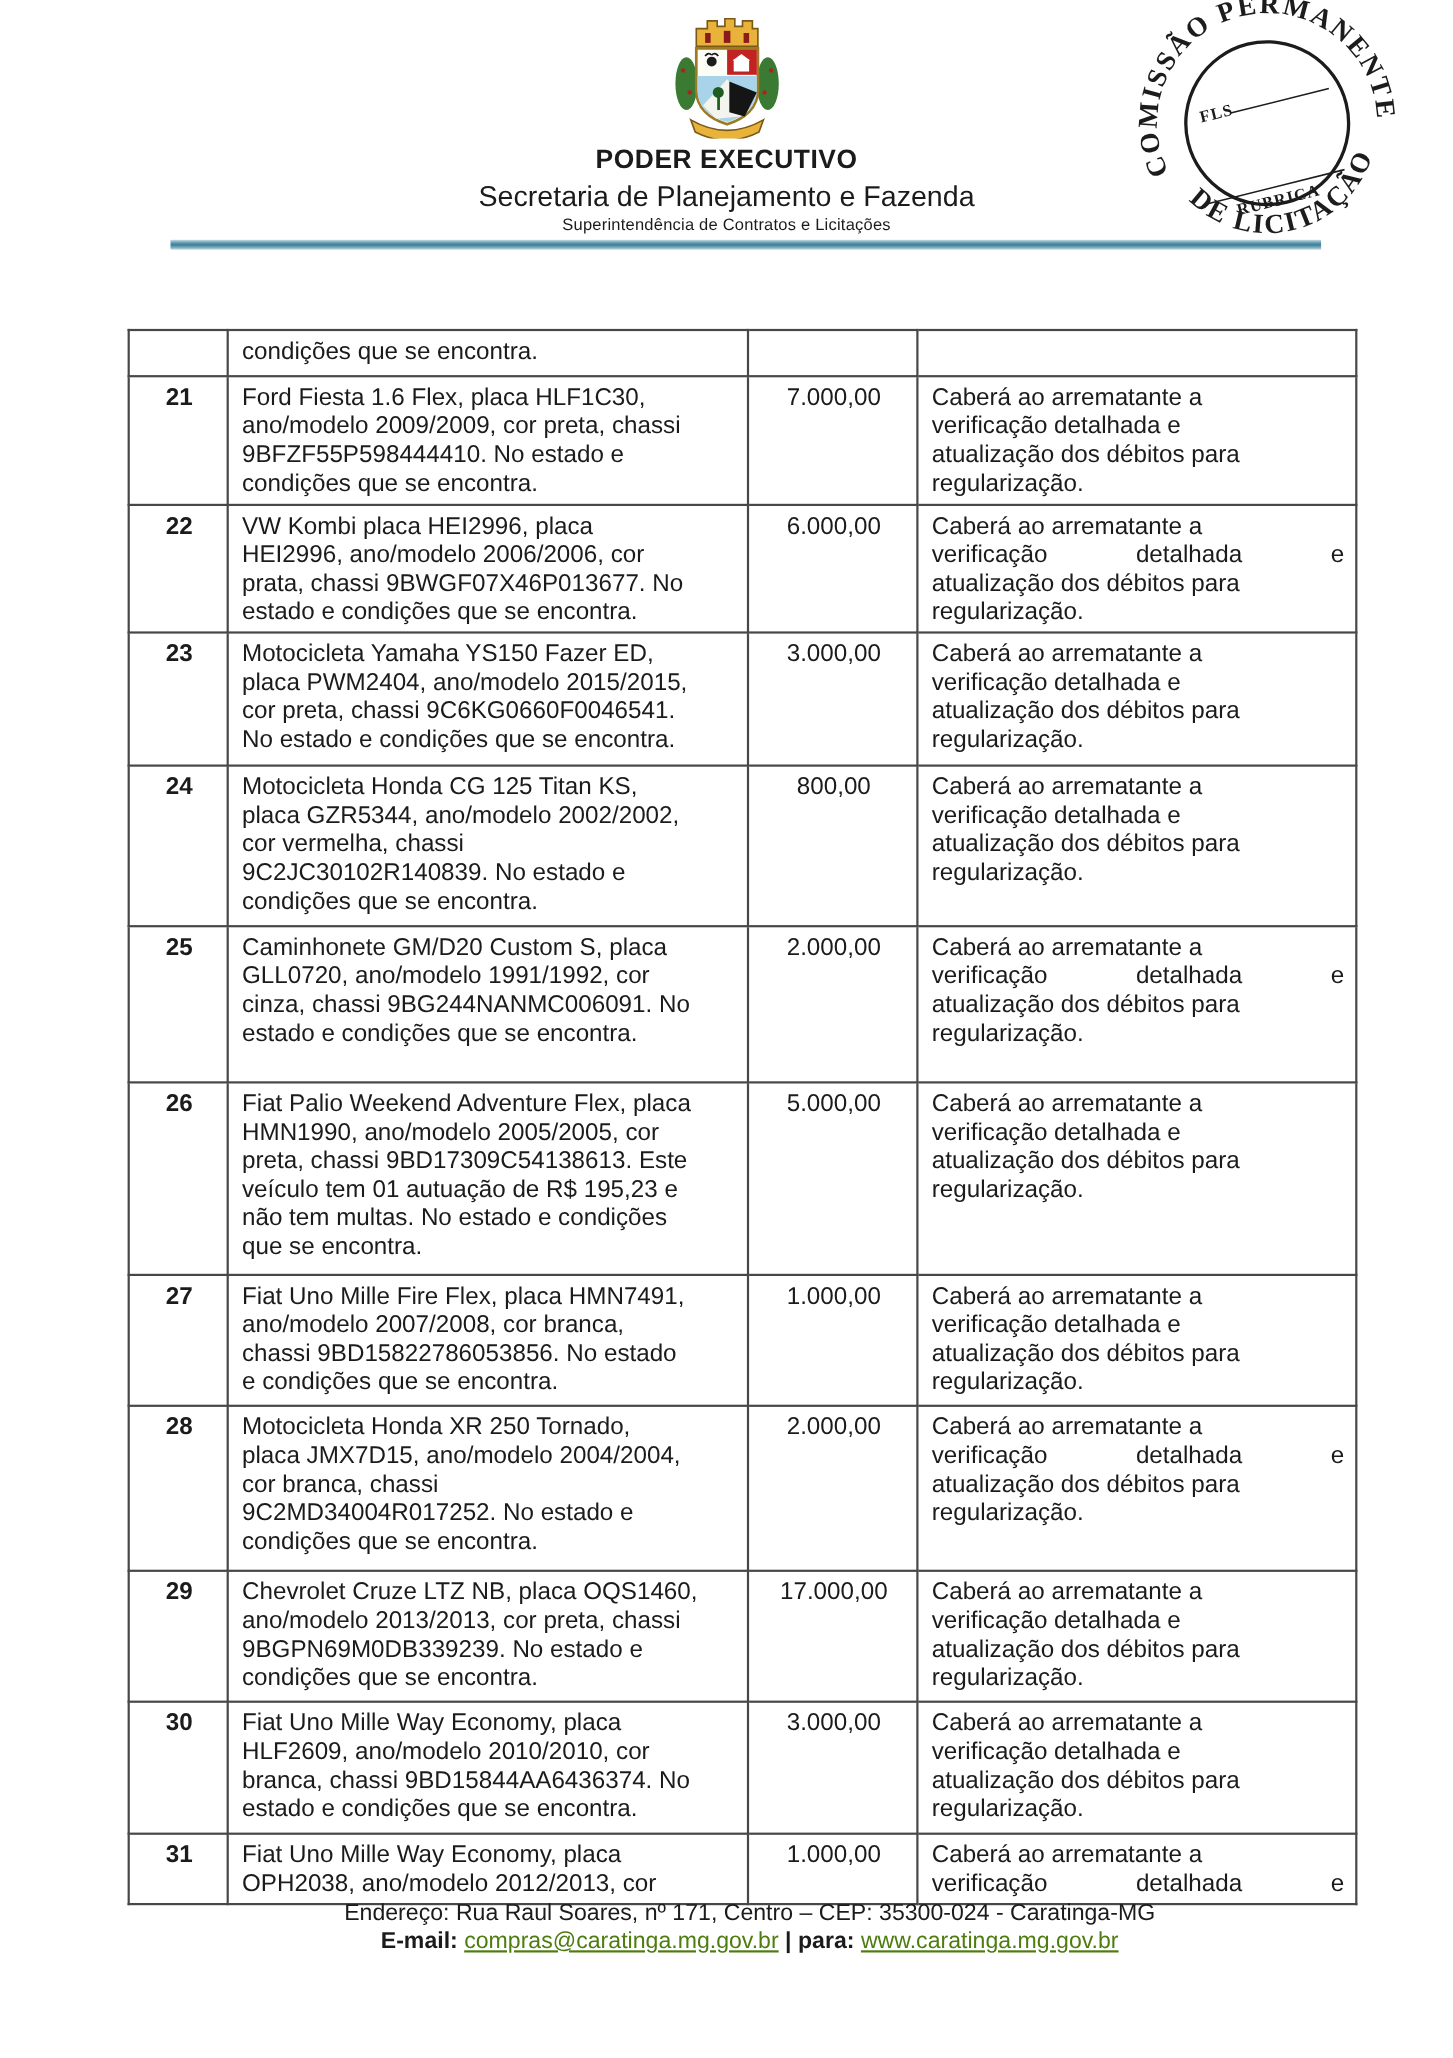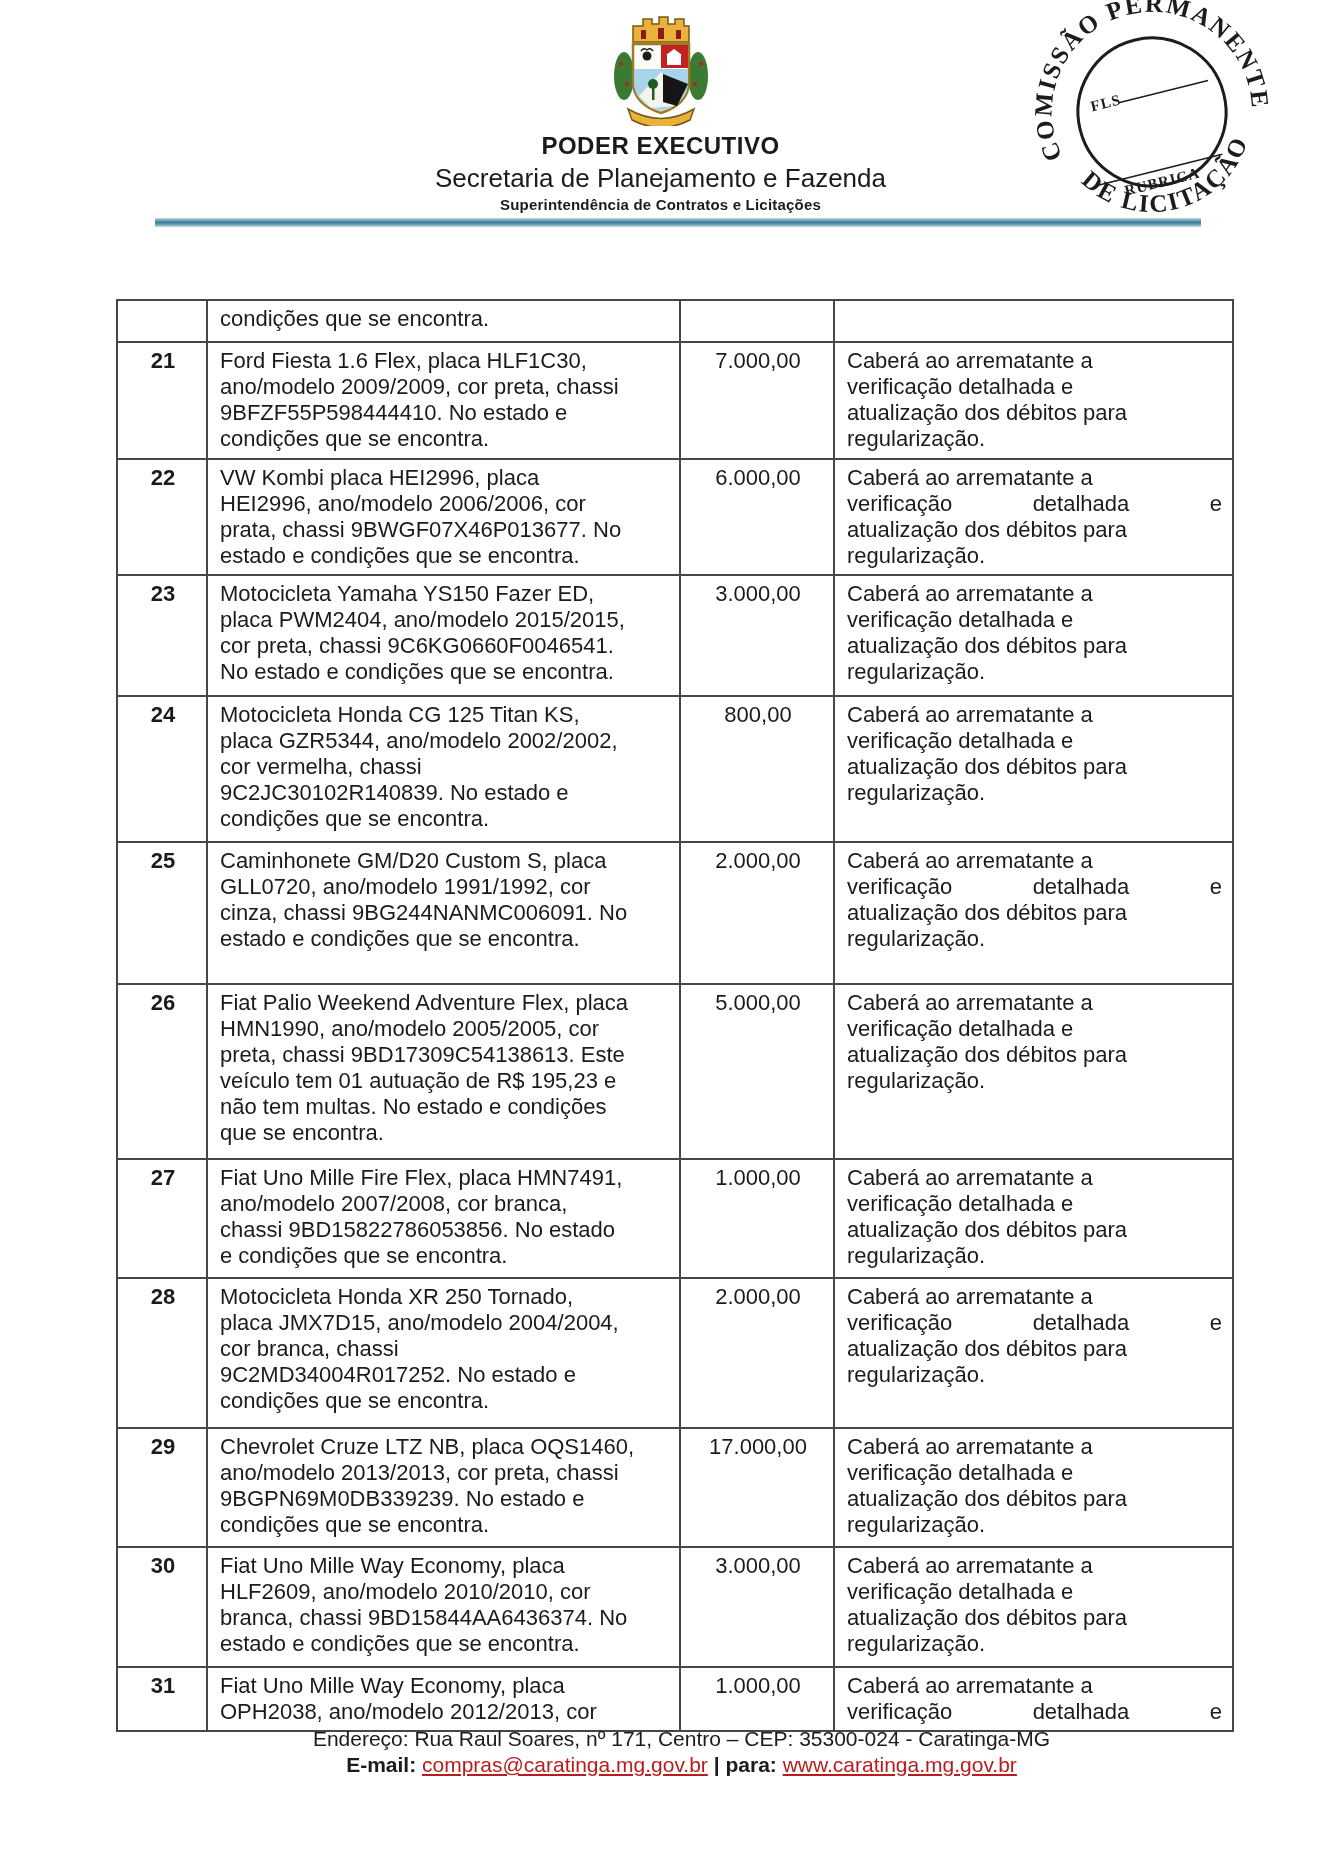--- a/index.html
+++ b/index.html
@@ -6,21 +6,21 @@
   .page {
     position:relative; width:1321px; height:1871px; background:#ffffff;
     font-family:"Liberation Sans","DejaVu Sans",sans-serif; color:#1b1b1b;
     overflow:hidden; margin:0 auto;
   }
   
   .header { position:absolute; top:14px; left:0; width:100%; text-align:center; }
   .logo { display:block; margin:0 auto 6px auto; }
   .h-title { font-size:24px; font-weight:bold; letter-spacing:0.5px; margin:4px 0 0 0; }
   .h-sub   { font-size:26px; font-weight:normal; margin:3px 0 0 0; }
-  .h-dept  { font-size:15px; font-weight:bold; margin:2px 0 0 0; letter-spacing:0.2px; }
+  .h-dept  { font-size:15px; font-weight:normal; margin:2px 0 0 0; letter-spacing:0.2px; }
   .rule {
     position:absolute; top:218px; left:155px; width:1046px; height:9px;
     background:linear-gradient(180deg,#c6dde6 0%,#6aa0b4 28%,#3f7e99 50%,#6aa0b4 72%,#c6dde6 100%);
   }
   
   .stamp { position:absolute; left:1002px; top:0px; }
   .stamp text { font-family:"Liberation Serif","DejaVu Serif",serif; fill:#1c1c1c; }
   .stamp .arc { font-size:25px; font-weight:bold; letter-spacing:2px; }
   .stamp .inner { font-size:15px; font-weight:bold; letter-spacing:1px; }
   
@@ -32,21 +32,21 @@
   table.lots td { border:2px solid #474747; vertical-align:top; padding:5px 10px 5px 12px; }
   col.w-num{width:90px} col.w-desc{width:473px} col.w-val{width:154px} col.w-note{width:399px}
   td.c-num { text-align:center; vertical-align:middle; font-weight:bold; padding:0; }
   td.c-val { text-align:center; vertical-align:middle; padding:0; }
   .ln { white-space:nowrap; }
   .ln.just { white-space:normal; text-align:justify; text-align-last:justify; }
   
   .footer { position:absolute; top:1726px; left:0; width:100%; text-align:center;
             font-size:21px; line-height:26px;padding-left:21px; }
   .footer b { font-weight:bold; }
-  .footer a { color:#b91c1c; text-decoration:underline; }
+  .footer a { color:#4d7c0f; text-decoration:underline; }
 </style>
 </head>
 <body>
 
 <div class="page">
 
   <div class="header">
     <svg class="logo" width="100" height="112" viewBox="0 0 100 112">
 
       <path d="M22 28 V12 h10 v-7 h9 v5 h7 v-7 h9 v7 h7 v-5 h9 v7 h5 V28 Z" fill="#e9b33b" stroke="#7a5a16" stroke-width="1.5"></path>

